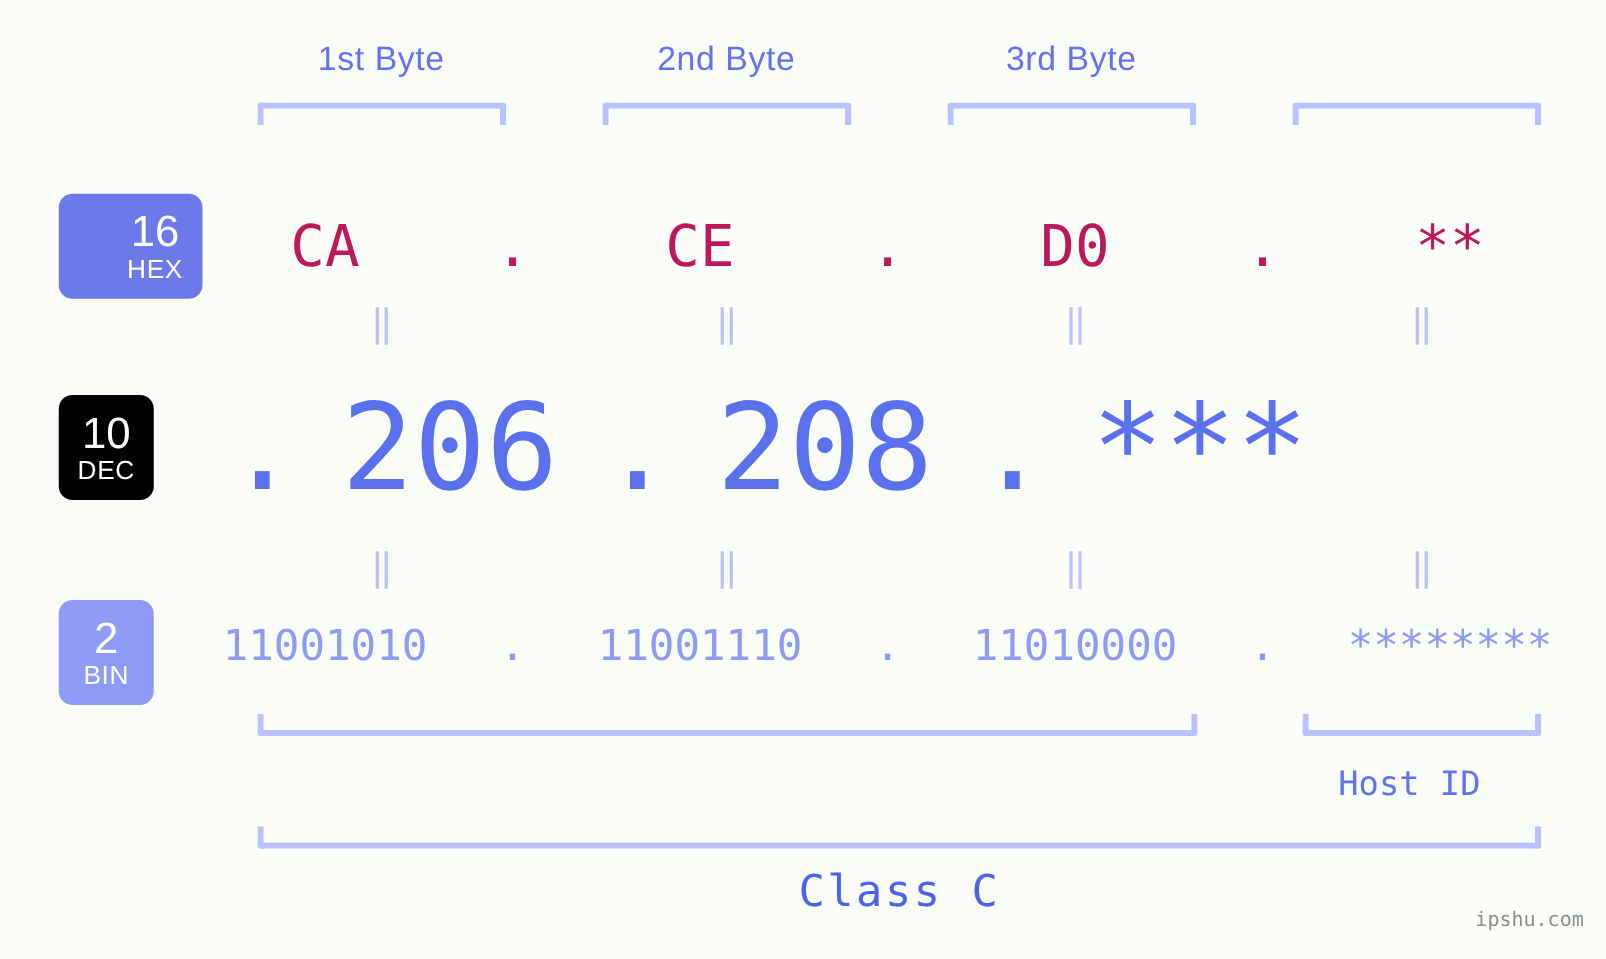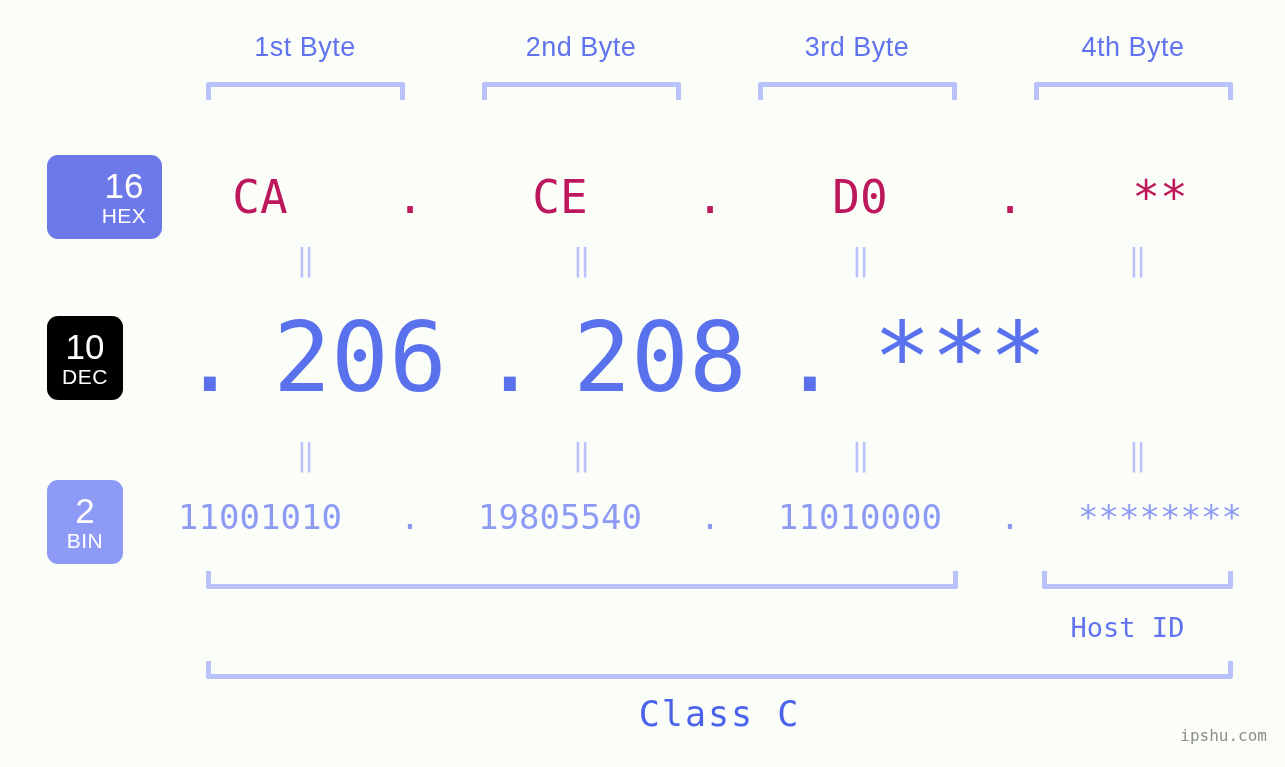--- a/index.html
+++ b/index.html
@@ -160,21 +160,20 @@
   }
 </style>
 </head>
 <body>
 
 <div id="stage">
 
   <div class="byte-label" style="left:205px; width:200px;">1st Byte</div>
   <div class="byte-label" style="left:481px; width:200px;">2nd Byte</div>
   <div class="byte-label" style="left:757px; width:200px;">3rd Byte</div>
-  <div class="byte-label" style="left:1033px; width:200px;">4th Byte</div>
 
   <div class="bracket-down" style="left:206px; top:82px; width:199px;"></div>
   <div class="bracket-down" style="left:482px; top:82px; width:199px;"></div>
   <div class="bracket-down" style="left:758px; top:82px; width:199px;"></div>
   <div class="bracket-down" style="left:1034px; top:82px; width:199px;"></div>
 
   <div class="badge badge-hex">
     <span class="num">16</span>
     <span class="name">HEX</span>
   </div>
@@ -212,21 +211,21 @@
   </div>
 
   <div class="eqbar" style="left:290px; top:440px;">‖</div>
   <div class="eqbar" style="left:566px; top:440px;">‖</div>
   <div class="eqbar" style="left:845px; top:440px;">‖</div>
   <div class="eqbar" style="left:1122px; top:440px;">‖</div>
 
   <div class="row row-bin">
     <span class="cell">11001010</span>
     <span class="dot">.</span>
-    <span class="cell">19805540</span>
+    <span class="cell">11001110</span>
     <span class="dot">.</span>
     <span class="cell">11010000</span>
     <span class="dot">.</span>
     <span class="cell">********</span>
   </div>
 
   <div class="bracket-up" style="left:206px; top:571px; width:752px;"></div>
   <div class="bracket-up" style="left:1042px; top:571px; width:191px;"></div>
 
   <div class="id-label" style="left:1032px; top:612px; width:191px;">Host ID</div>

